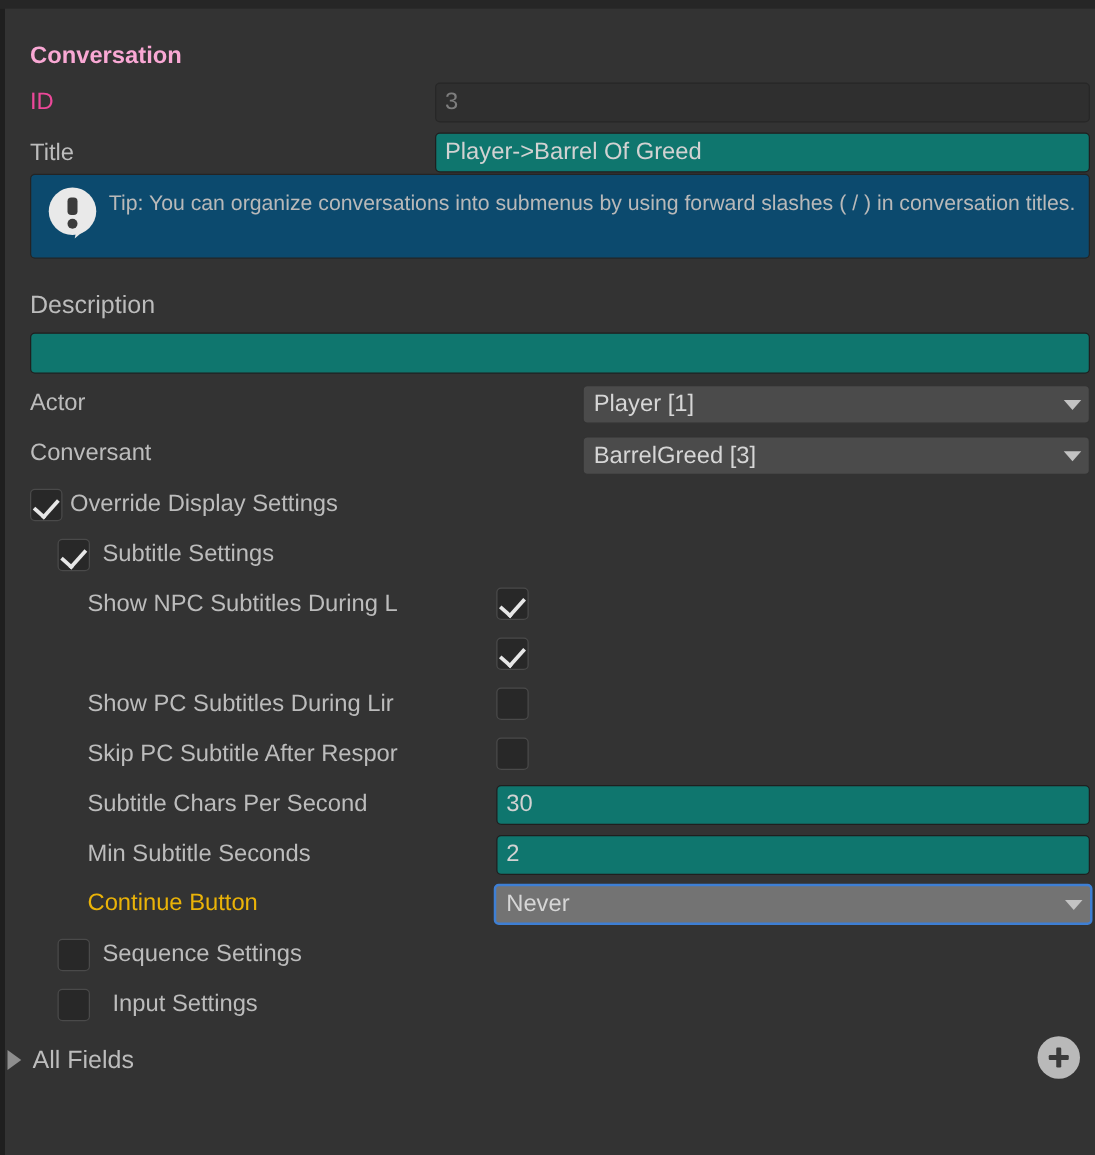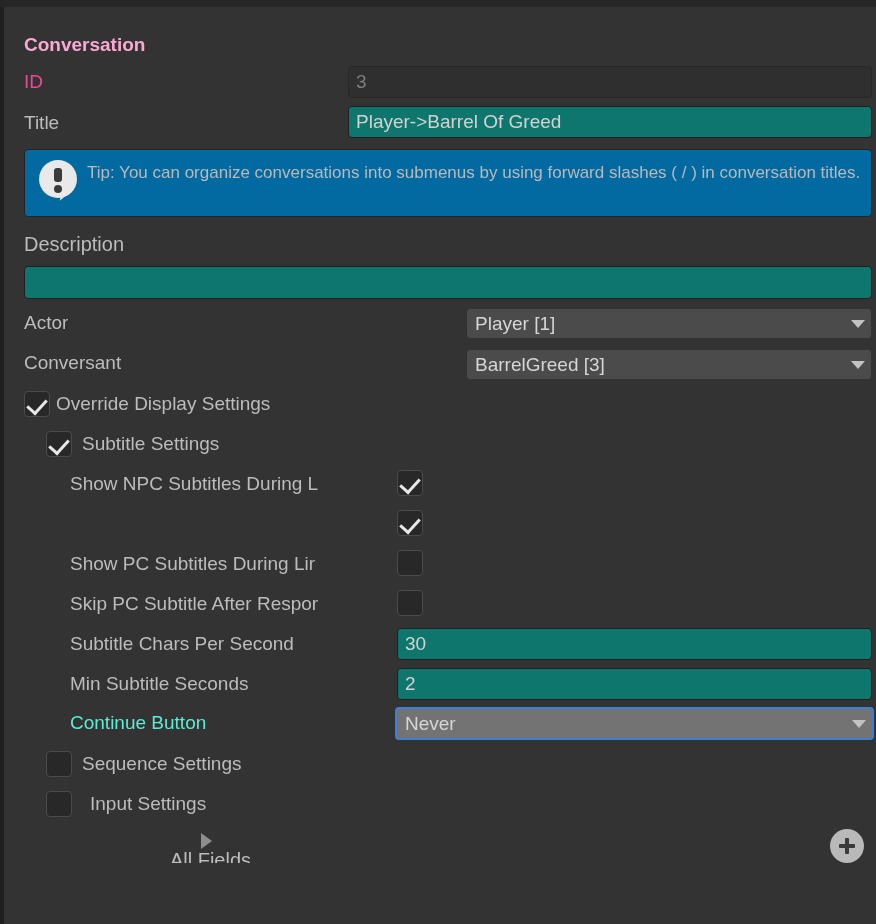--- a/index.html
+++ b/index.html
@@ -69,21 +69,21 @@
     align-items: center;
   }
 
   .lbl {
     color: #bcbcbc;
     font-size: 19px;
     white-space: nowrap;
     overflow: hidden;
   }
   .lbl.dim { color: #ec4899; }
-  .lbl.blue { color: #5eead4; }
+  .lbl.blue { color: #eab308; }
 
   
   .field {
     background: #0f766e;
     border: 1px solid #1f1f1f;
     border-radius: 4px;
     height: 32px;
     display: flex;
     align-items: center;
     padding: 0 7px;
@@ -122,24 +122,24 @@
     border-left: 7px solid transparent;
     border-right: 7px solid transparent;
     border-top: 8px solid #c3c3c3;
     flex: 0 0 auto;
     margin-left: 6px;
   }
 
   
   .helpbox {
     position: absolute;
-    left: 20px; top: 142px;
+    left: 20px; top: 132px;
     width: 848px;
     height: 68px;
-    background: #0369a1;
+    background: #0c4a6e;
     border: 1px solid #242424;
     border-radius: 4px;
     display: flex;
     align-items: flex-start;
     padding: 9px 10px 0 10px;
   }
   .tip-icon {
     position: relative;
     flex: 0 0 auto;
     width: 46px;
@@ -310,21 +310,21 @@
     <div class="abs row" style="left:42px; top:742px; width:500px; height:30px;">
       <span class="cbox"></span>
       <span class="lbl" style="margin-left:10px;">Sequence Settings</span>
     </div>
 
     <div class="abs row" style="left:42px; top:782px; width:500px; height:30px;">
       <span class="cbox"></span>
       <span class="lbl" style="margin-left:18px;">Input Settings</span>
     </div>
 
-    <div class="abs row" style="left:2px; top:826px; width:400px; height:30px;flex-direction:column;">
+    <div class="abs row" style="left:2px; top:826px; width:400px; height:30px;">
       <span class="tri-right"></span>
       <span class="lbl" style="margin-left:9px; font-size:20px;">All Fields</span>
     </div>
 
     <div class="plus-btn"></div>
 
   </div>
 </div>
 
 </body></html>

